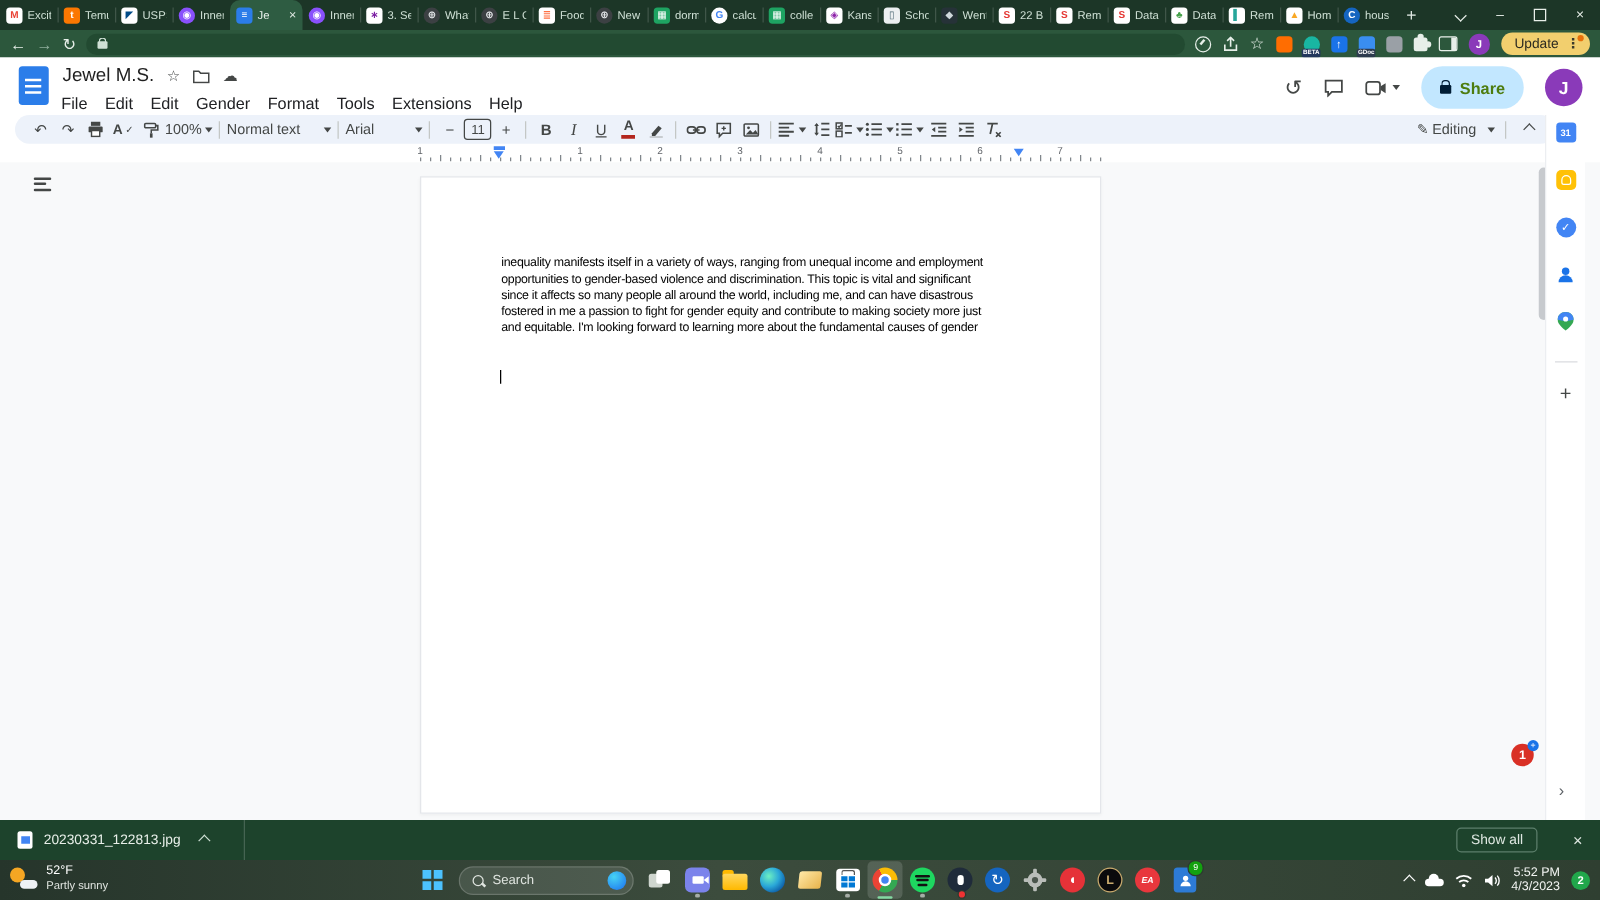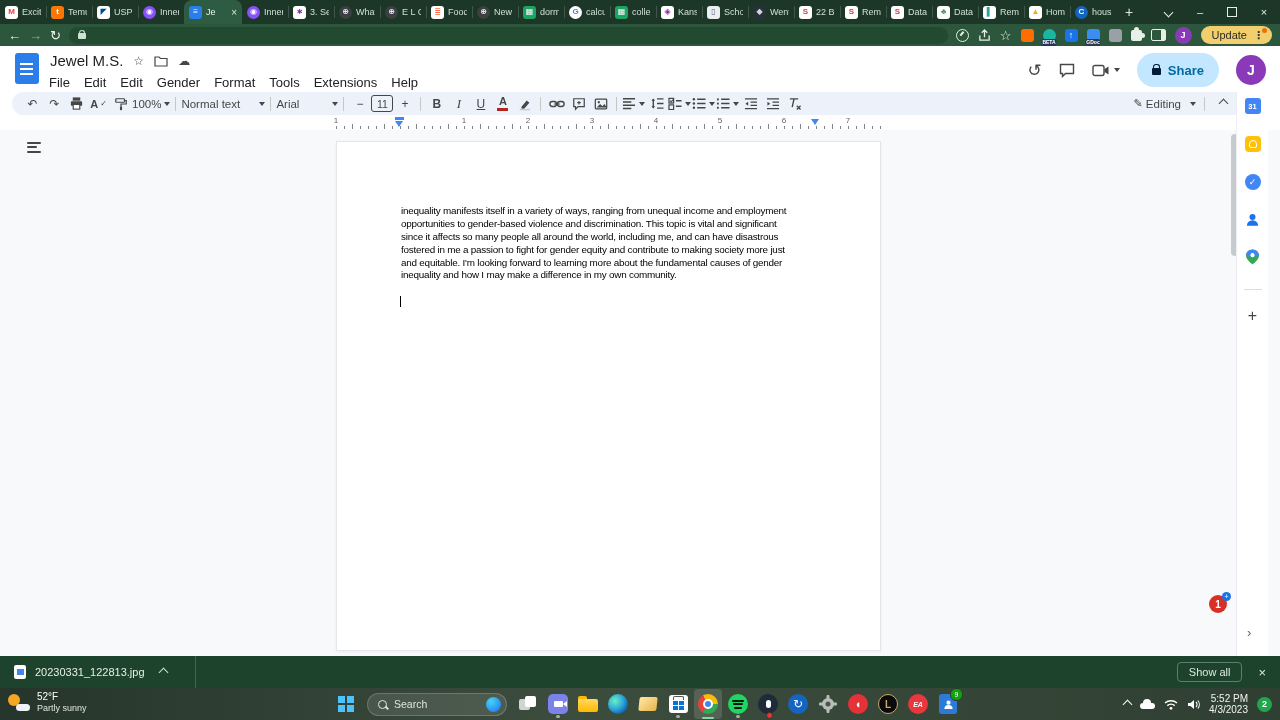--- a/index.html
+++ b/index.html
@@ -51,21 +51,21 @@
   #docsheader{position:absolute;top:46px;left:0;width:1280px;height:46px;background:#fff}
   .docsicon{position:absolute;left:15px;top:7px;width:24px;height:31px;background:#2b7de9;border-radius:3px}
   .docsicon::after{content:"";position:absolute;left:5px;top:10px;width:13px;height:2.2px;background:#fff;box-shadow:0 5px 0 #fff,0 10px 0 #fff}
   #titlerow{position:absolute;left:50px;top:6px;display:flex;align-items:center;gap:10px}
   #doctitle{font-size:15px;color:#1f1f1f}
   .hico{color:#444746;font-size:12px;line-height:1}
   #menurow{position:absolute;left:42px;top:28px;display:flex}
   .menuitem{font-size:13px;color:#202124;padding:1px 7px;border-radius:4px}
   #hdrright{position:absolute;right:14px;top:7px;display:flex;align-items:center;gap:17px}
   .hbig{color:#444746;font-size:17px;line-height:1}
-  #sharebtn{height:34px;border-radius:17px;background:#c2e7ff;color:#0369a1;font-size:13px;font-weight:bold;display:flex;align-items:center;gap:7px;padding:0 15px}
+  #sharebtn{height:34px;border-radius:17px;background:#c2e7ff;color:#4d7c0f;font-size:13px;font-weight:bold;display:flex;align-items:center;gap:7px;padding:0 15px}
   .sharelock{width:9px;height:7px;background:#001d35;border-radius:1px;position:relative;margin-top:3px}
   .sharelock::before{content:"";position:absolute;left:1.4px;top:-4.5px;width:4.5px;height:4px;border:1.4px solid #001d35;border-bottom:none;border-radius:3px 3px 0 0}
   #avatar{width:30px;height:30px;border-radius:50%;background:#8a3ab9;color:#fff;font-weight:bold;font-size:14px;display:flex;align-items:center;justify-content:center}
   
   #toolbarrow{position:absolute;top:92px;left:0;width:1280px;height:24px;background:#fff}
   #toolbar{position:absolute;left:12px;right:36px;top:0;height:23px;background:#edf2fa;border-radius:12px;
            display:flex;align-items:center;padding:0 10px;box-sizing:border-box;gap:1px;color:#444746}
   .tbtn{height:20px;min-width:21px;display:flex;align-items:center;justify-content:center;gap:3px;border-radius:4px;font-size:12px;color:#444746}
   .tsep{width:1px;height:14px;background:#c4c7c5;margin:0 4px;flex:none}
   .caret{width:0;height:0;border-left:3.5px solid transparent;border-right:3.5px solid transparent;border-top:4px solid #444746}
@@ -99,21 +99,21 @@
   .spdiv{width:18px;height:1px;background:#dadce0;margin-top:24px}
   #spplus{margin-top:18px;font-size:16px;color:#444746;line-height:1}
   #spchev{position:absolute;left:10px;top:533px;color:#5f6368;font-size:13px}
   
   #downloadbar{position:absolute;top:656px;left:0;width:1280px;height:32px;background:#1d432c;display:flex;align-items:center}
   #dlchip{display:flex;align-items:center;gap:9px;padding:0 14px;height:100%}
   .fileic{width:12px;height:14px;background:#fff;border-radius:2px;position:relative}
   .fileic::after{content:"";position:absolute;left:2.5px;top:4px;width:7px;height:6px;background:#4285f4}
   #dlname{font-size:11px;color:#e8efe9}
   #dldiv{width:1px;height:32px;background:rgba(255,255,255,.18);margin-left:14px}
-  #dlright{margin-left:auto;display:flex;align-items:center;gap:16px;padding-right:14px}
+  #dlright{margin-left:auto;display:flex;align-items:center;gap:28px;padding-right:14px}
   #showall{border:1px solid #5c7f6b;border-radius:4px;padding:3px 11px;font-size:11px;color:#dfe8e2}
   #dlclose{color:#dfe8e2;font-size:13px}
   
   #taskbar{position:absolute;top:688px;left:0;width:1280px;height:32px;background:linear-gradient(90deg,#26352b,#3c4c3d 45%,#2f3f31)}
   #weather{position:absolute;left:8px;top:3px;display:flex;align-items:center;gap:7px}
   .wicon{width:22px;height:18px;position:relative}
   .wicon .sun{position:absolute;left:0;top:0;width:12px;height:12px;border-radius:50%;background:#f5a623}
   .wicon .cld{position:absolute;right:0;bottom:1px;width:14px;height:7px;border-radius:7px;background:#eef2f5}
   #wtemp{font-size:10px;color:#fff;font-weight:normal;line-height:12px}
   #wcond{font-size:9px;color:#dfe4df;line-height:11px}
@@ -568,21 +568,20 @@
       <div class="b" style="width:14px"></div>
       <div class="b" style="width:10px"></div>
       <div class="b" style="width:14px"></div>
     </div>
   <div id="doctext">
       <div class="dline">inequality manifests itself in a variety of ways, ranging from unequal income and employment</div>
       <div class="dline">opportunities to gender-based violence and discrimination. This topic is vital and significant</div>
       <div class="dline">since it affects so many people all around the world, including me, and can have disastrous</div>
       <div class="dline">fostered in me a passion to fight for gender equity and contribute to making society more just</div>
       <div class="dline">and equitable. I'm looking forward to learning more about the fundamental causes of gender</div>
-      <div class="dline">inequality and how I may make a difference in my own community.</div>
     </div>
   <div id="cursor"></div>
   <div id="docscroll"></div>
   <div id="fab">
     <div class="big">1</div>
     <div class="plus">+</div>
   </div>
 </div>
 
 <div id="sidepanel">

